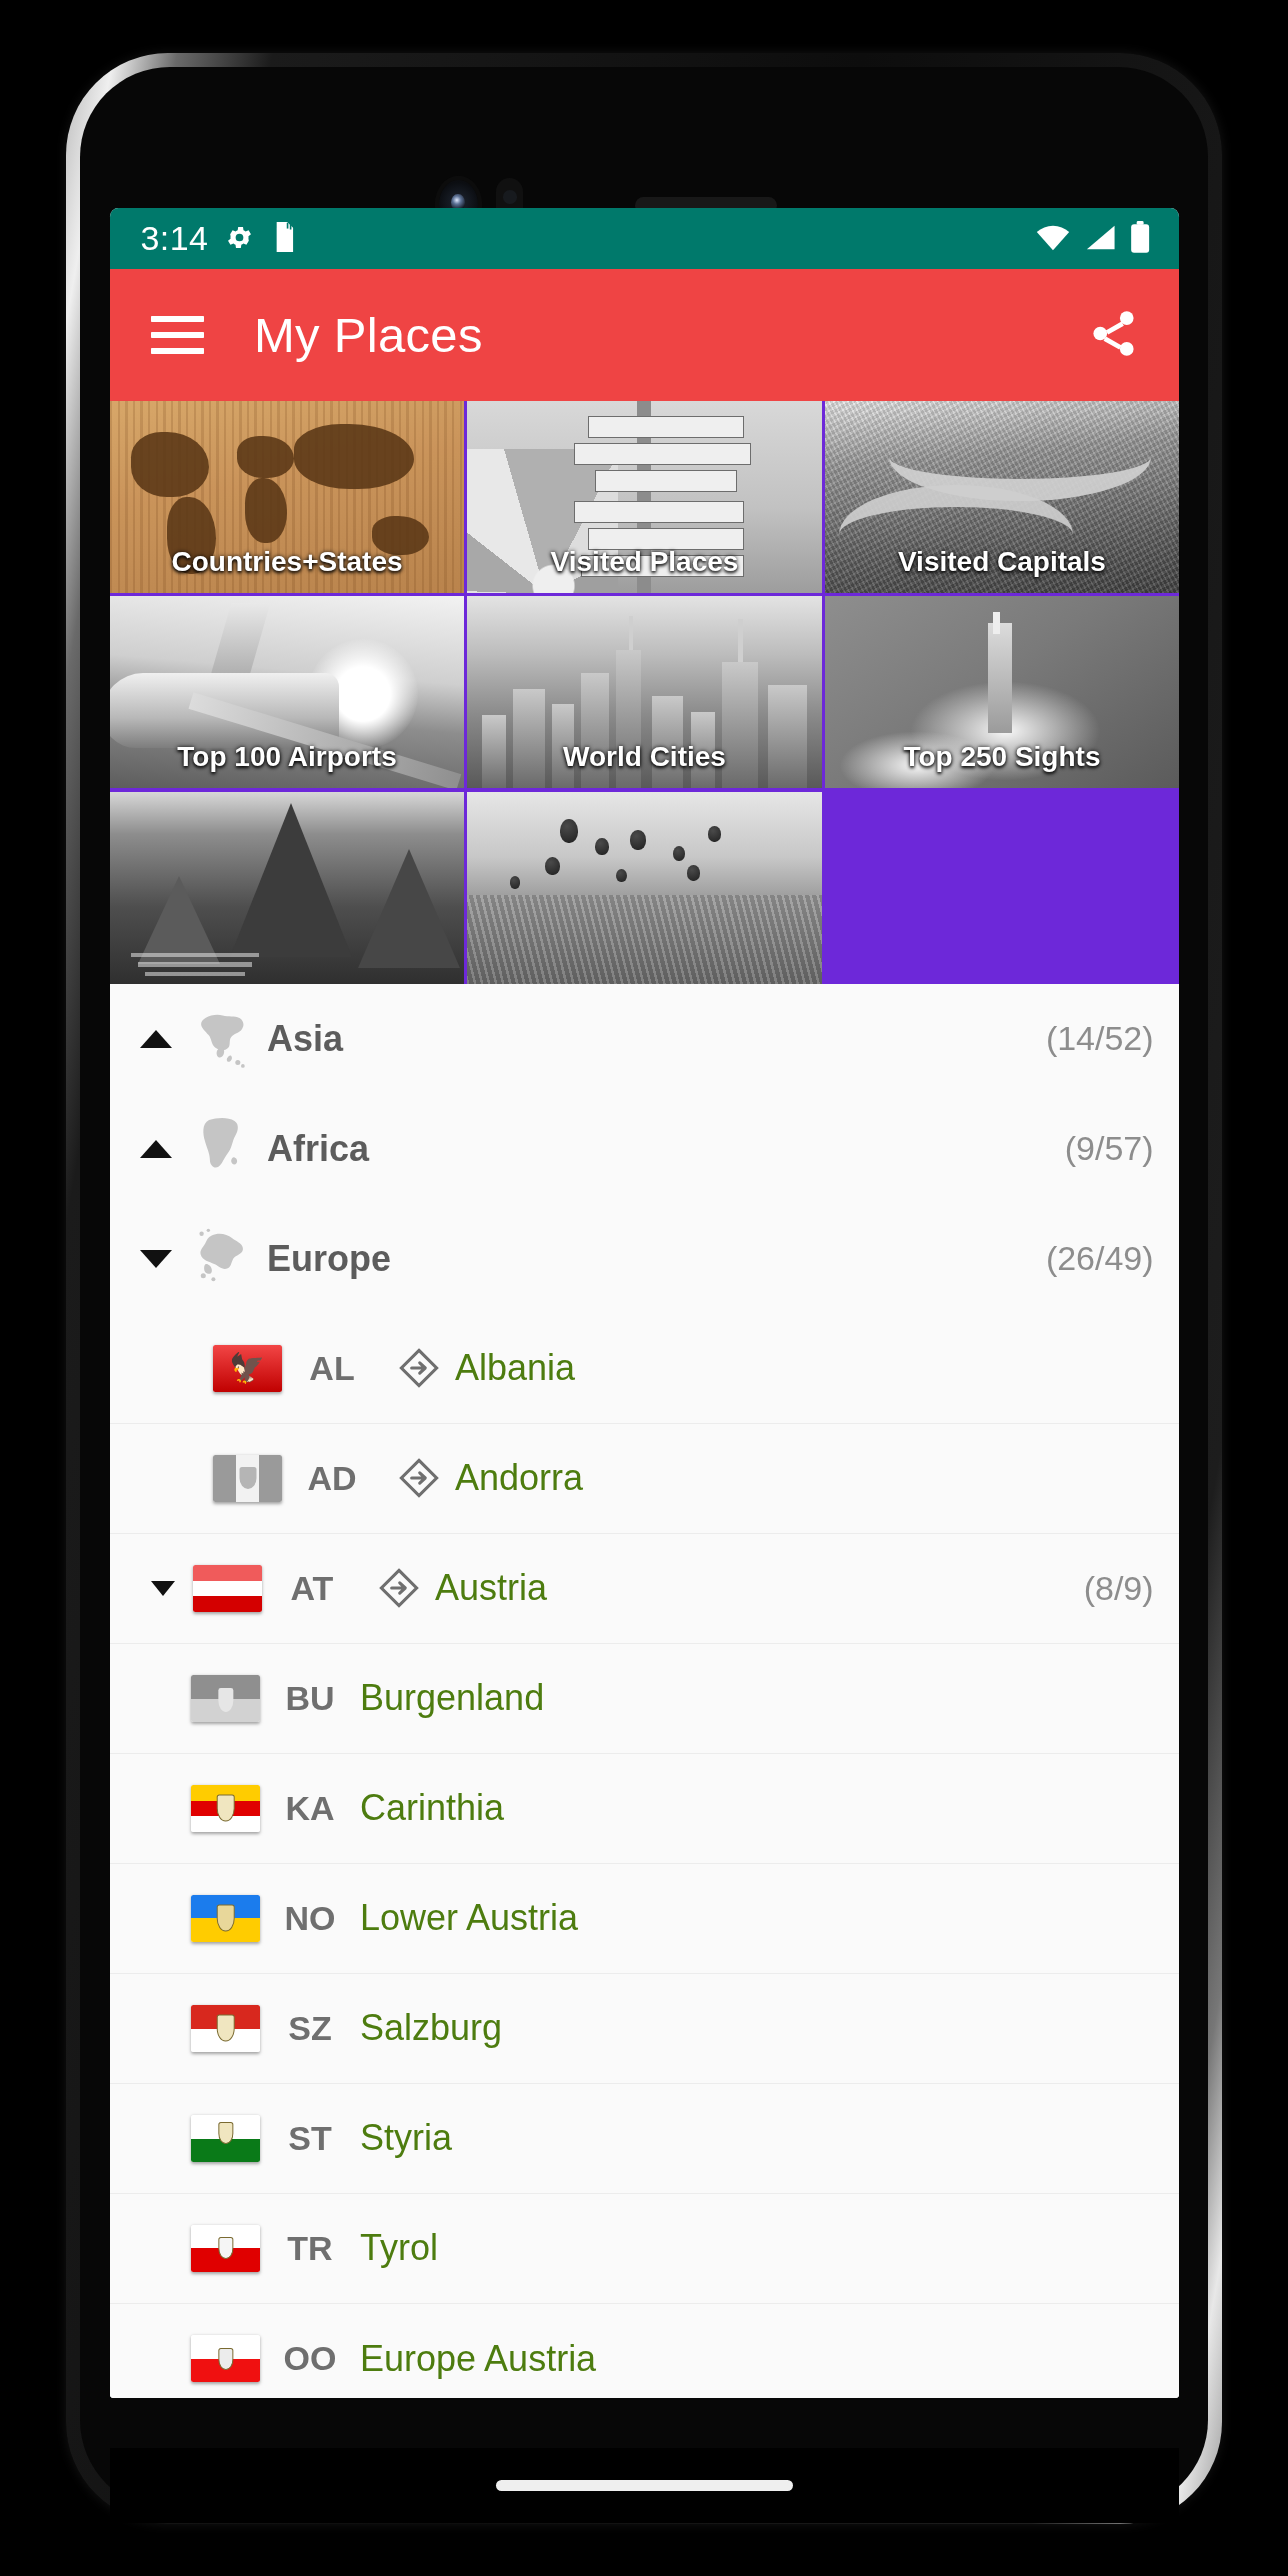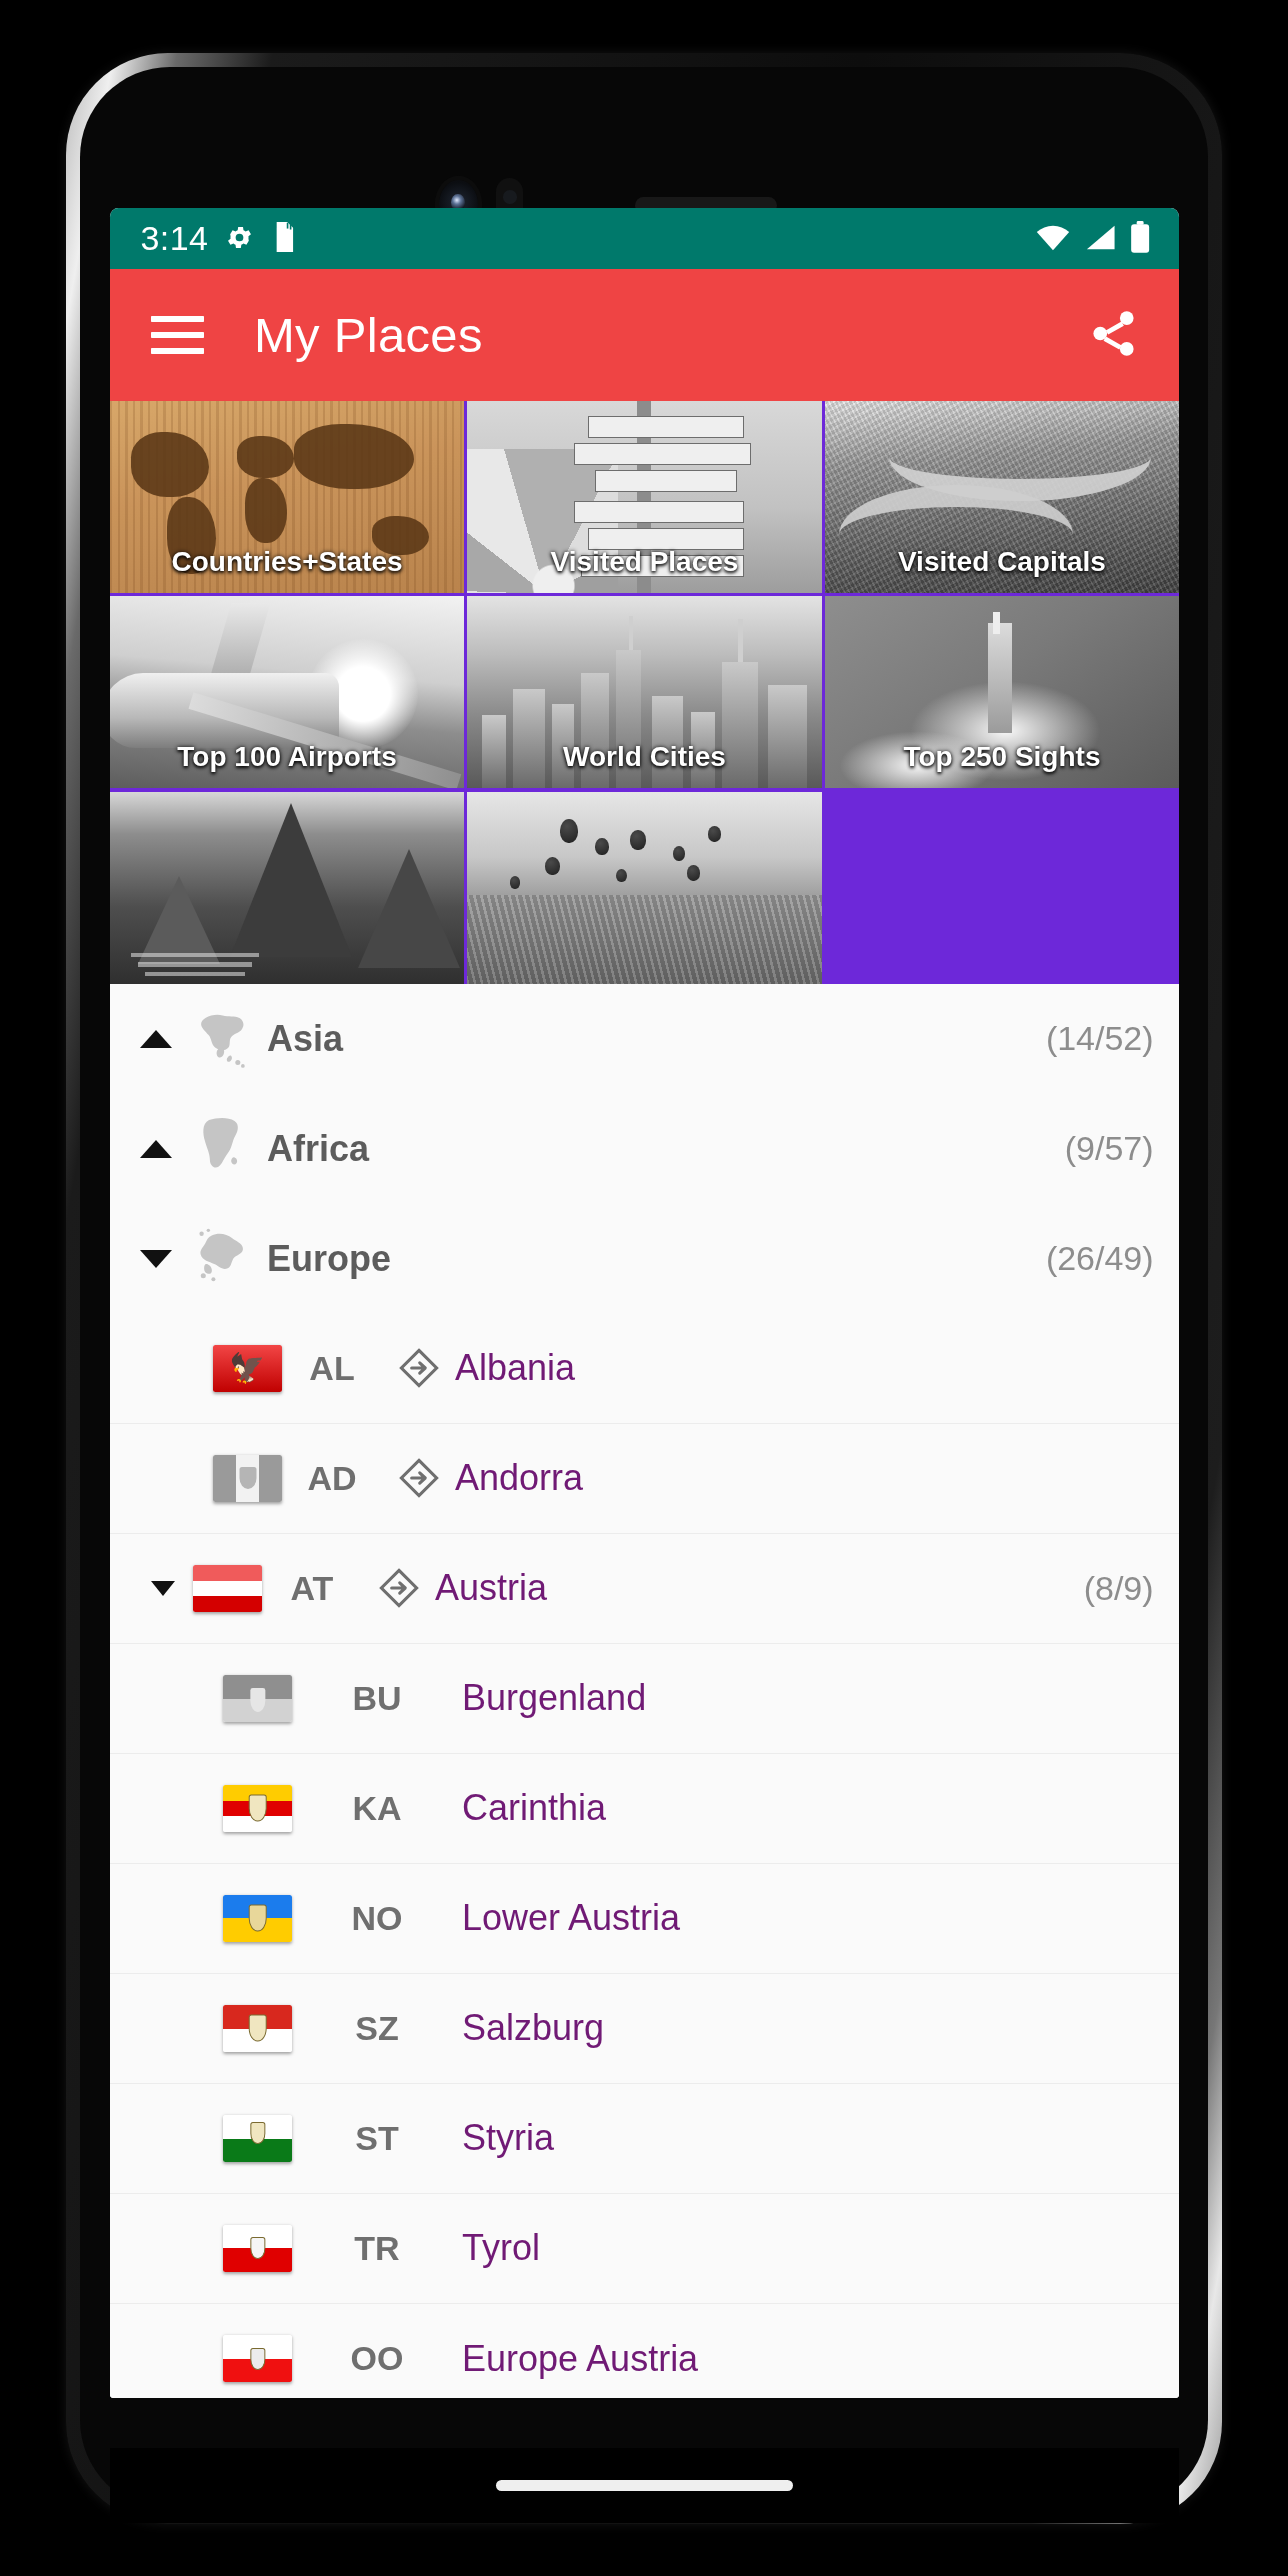--- a/index.html
+++ b/index.html
@@ -239,21 +239,21 @@
     display:flex; align-items:center; justify-content:center;
   }
   .caret i { display:block; width:0;height:0;border-left:16px solid transparent;border-right:16px solid transparent; }
   .caret.up i    { border-bottom: 18.6px solid #111; }
   .caret.down i  { border-top: 18.6px solid #111; }
 
   .continent-icon { width: 88px; flex:none; display:flex; align-items:center; justify-content:center; }
   .continent-icon svg { display:block; }
 
   .row-name {
-    font-size: 36px; color:#701a75; font-weight: 400;
+    font-size: 36px; color:#4d7c0f; font-weight: 400;
   }
   .row-continent .row-name { font-weight: bold; color:#5c5c5c; }
   .row-count {
     margin-left:auto; padding-right: 25.4px;
     font-size: 34px; color:#8d8d8d;
   }
 
   .flag {
     width: 69px; height: 47px; flex:none;
     border-radius: 2.5px;
@@ -261,21 +261,21 @@
     overflow:hidden; position:relative;
   }
   .code {
     width: 100px; flex:none; text-align:center;
     font-size: 34px; font-weight: bold; color:#6f6f6f;
   }
   .goto-icon { width: 73px; flex:none; display:flex; align-items:center; justify-content:center; }
 
   .indent-country { padding-left: 103px; }
   .indent-country-exp { }
-  .indent-state { padding-left: 113px; gap: 35px; }
+  .indent-state { padding-left: 81px; }
 
   
   .fl-albania { background: linear-gradient(180deg,#f24646,#c00000); }
   .fl-albania .eagle {
     position:absolute; left:50%; top:50%; transform:translate(-50%,-50%);
     font-size: 29px; color:#111; line-height:1;
   }
   .fl-andorra { background: linear-gradient(90deg,#9a9a9a 0 33%, #f2f2f2 33% 66%, #9a9a9a 66% 100%); }
   .fl-andorra .crest { position:absolute;left:50%;top:50%;transform:translate(-50%,-50%);width:17px;height:22px;background:#b5b5b5;border-radius:2.5px 2.5px 50% 50%; }
   .fl-austria { background: linear-gradient(180deg,#f05b5b 0 33%, #ffffff 33% 66%, #d40000 66% 100%); }

